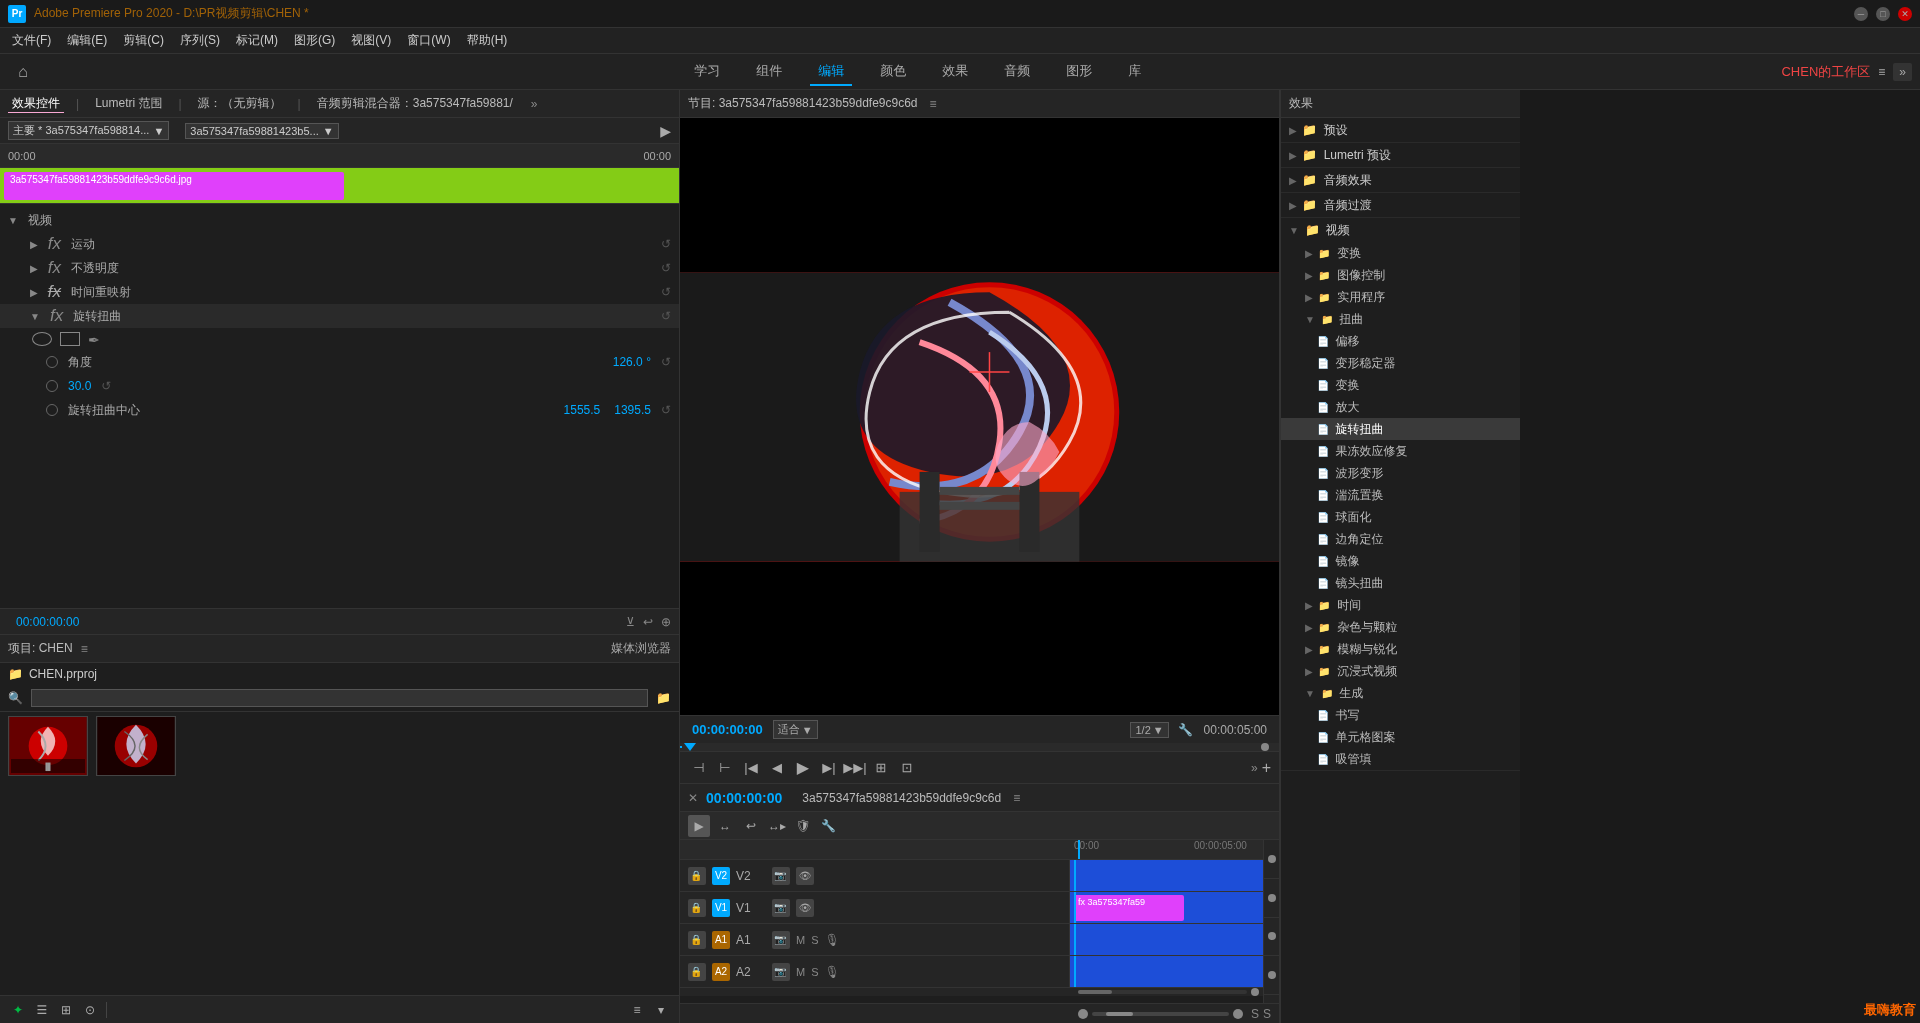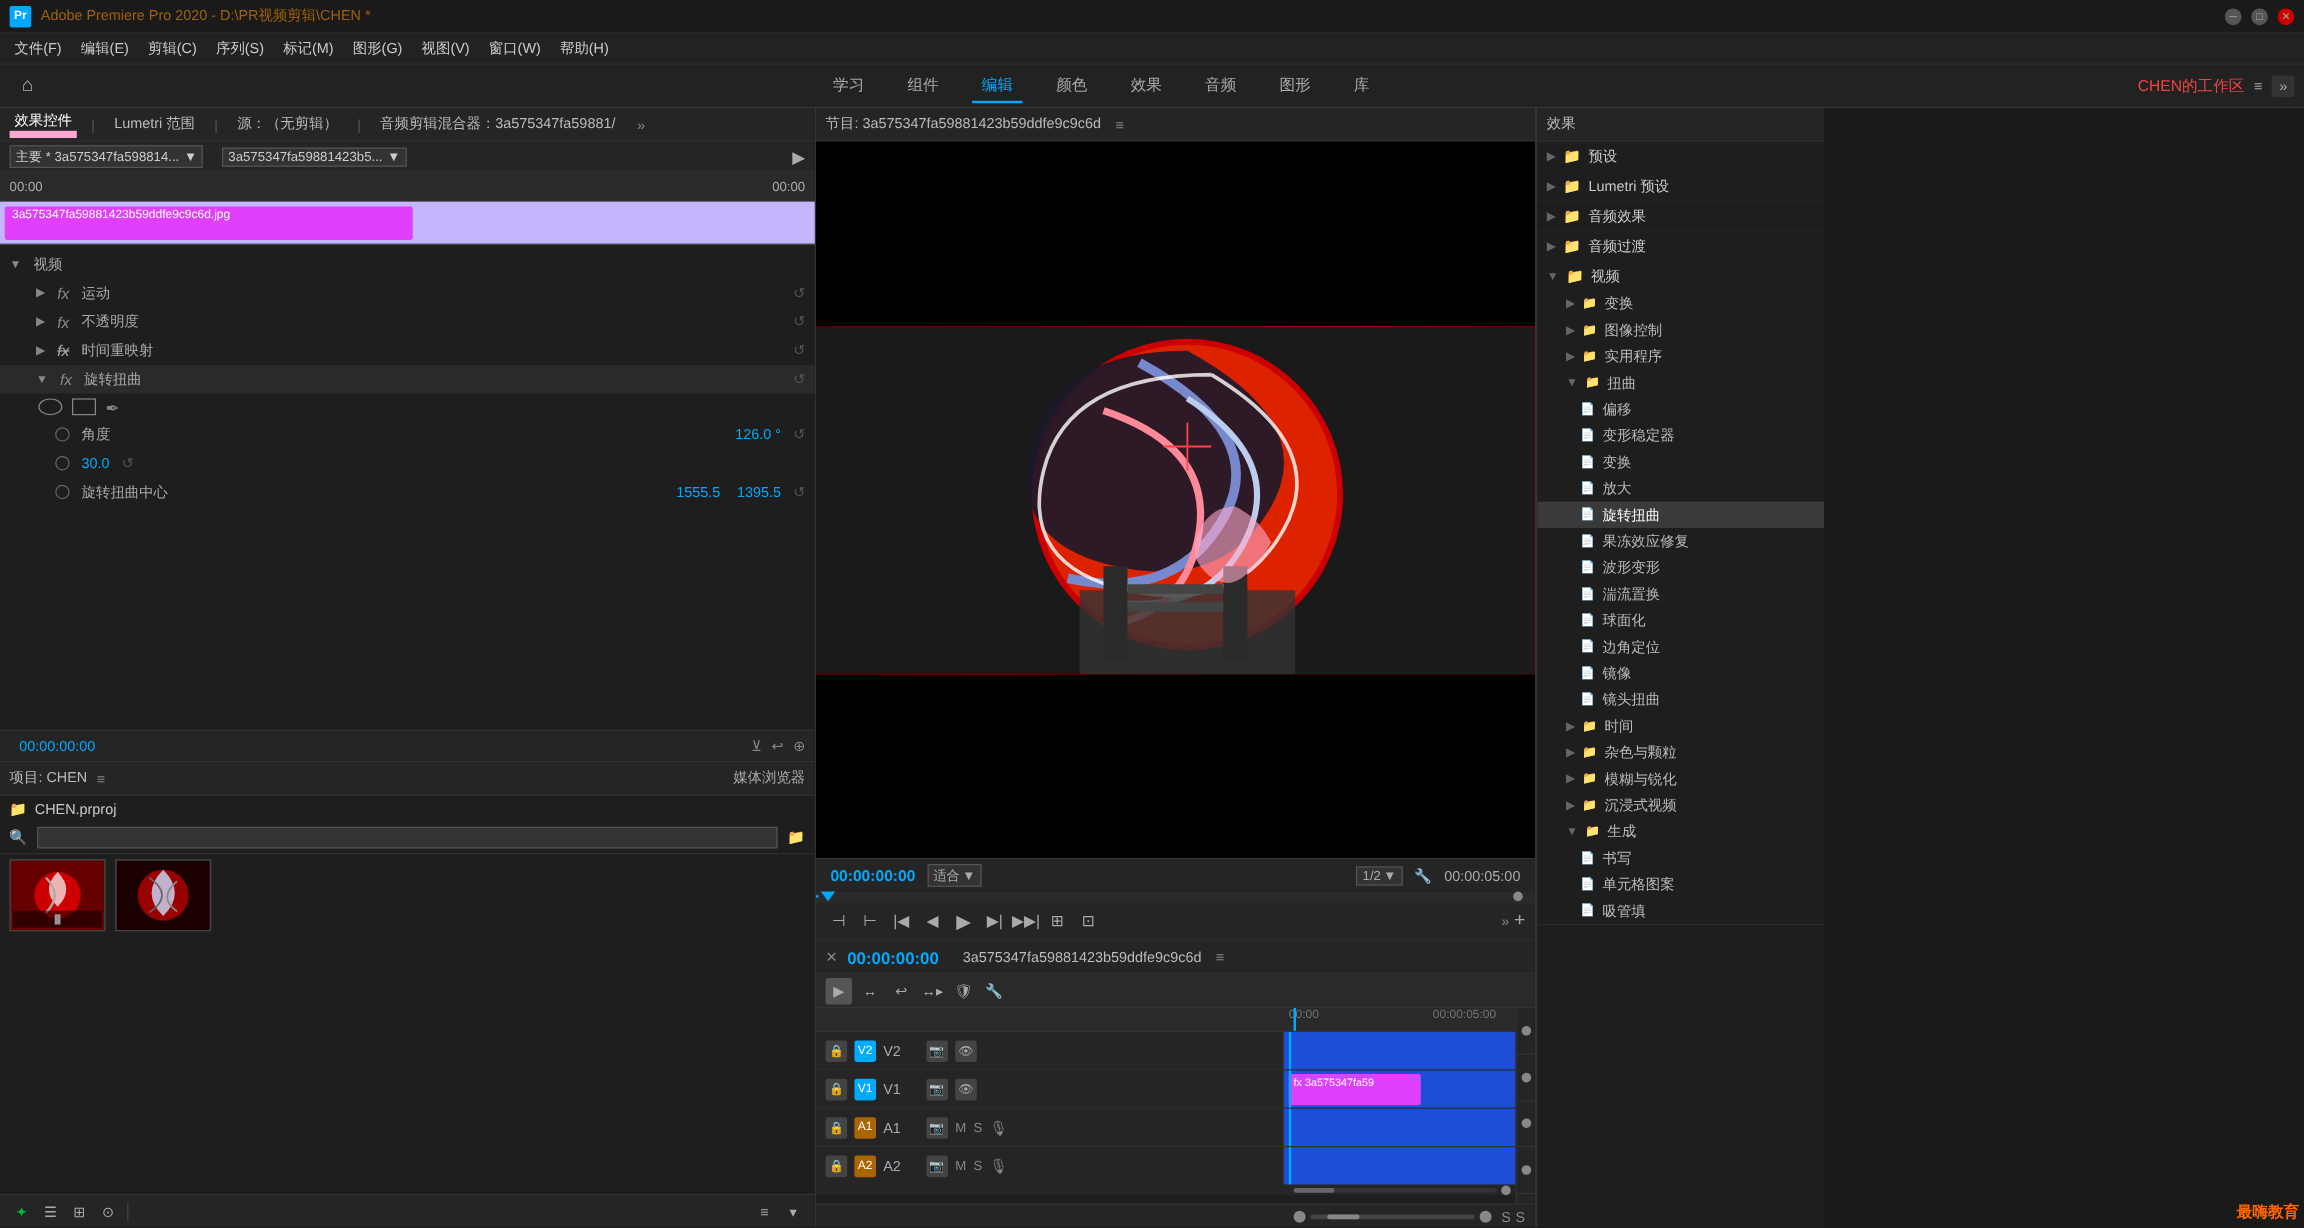--- a/index.html
+++ b/index.html
@@ -120,21 +120,21 @@
       background: #252525;
       display: flex;
       align-items: center;
       padding: 0 8px;
       gap: 12px;
       border-bottom: 1px solid #333;
     }
     .panel-tab {
       font-size: 12px; color: #bbb; cursor: pointer; padding: 0 4px;
     }
-    .panel-tab.active { color: #fff; border-bottom: 6px solid #f9a8d4; }
+    .panel-tab.active { color: #fff; border-bottom: 1px solid #f9a8d4; }
     .panel-menu-icon { color: #888; cursor: pointer; margin-left: 2px; }
     .panel-separator { color: #555; }
 
     
     #source-selector {
       height: 26px;
       background: #252525;
       display: flex;
       align-items: center;
       padding: 0 8px;
@@ -157,21 +157,21 @@
       display: flex;
       align-items: center;
       padding: 0 8px;
       border-bottom: 1px solid #333;
     }
     .timecode { color: #aaa; font-size: 11px; }
 
     
     #clip-track {
       height: 36px;
-      background: #c4b5fd;
+      background: #84cc16;
       position: relative;
       border-bottom: 1px solid #333;
     }
     .clip-block {
       position: absolute;
       left: 4px;
       top: 4px;
       height: 28px;
       background: #e040fb;
       border-radius: 2px;
@@ -193,21 +193,21 @@
       display: flex;
       align-items: center;
       height: 24px;
       padding: 0 8px;
       gap: 6px;
     }
     .prop-label { color: #aaa; font-size: 12px; flex: 1; }
     .prop-value { color: #00aaff; font-size: 12px; }
     .prop-value2 { color: #00aaff; font-size: 12px; margin-left: 8px; }
     .fx-label {
-      font-size: 13px;
+      font-size: 17px;
       color: #888;
       font-style: italic;
       margin-right: 4px;
     }
     .collapse-arrow { color: #888; font-size: 10px; cursor: pointer; margin-right: 4px; }
     .checkbox-circle {
       width: 12px; height: 12px;
       border: 1px solid #666;
       border-radius: 50%;
       display: inline-flex; align-items: center; justify-content: center;

